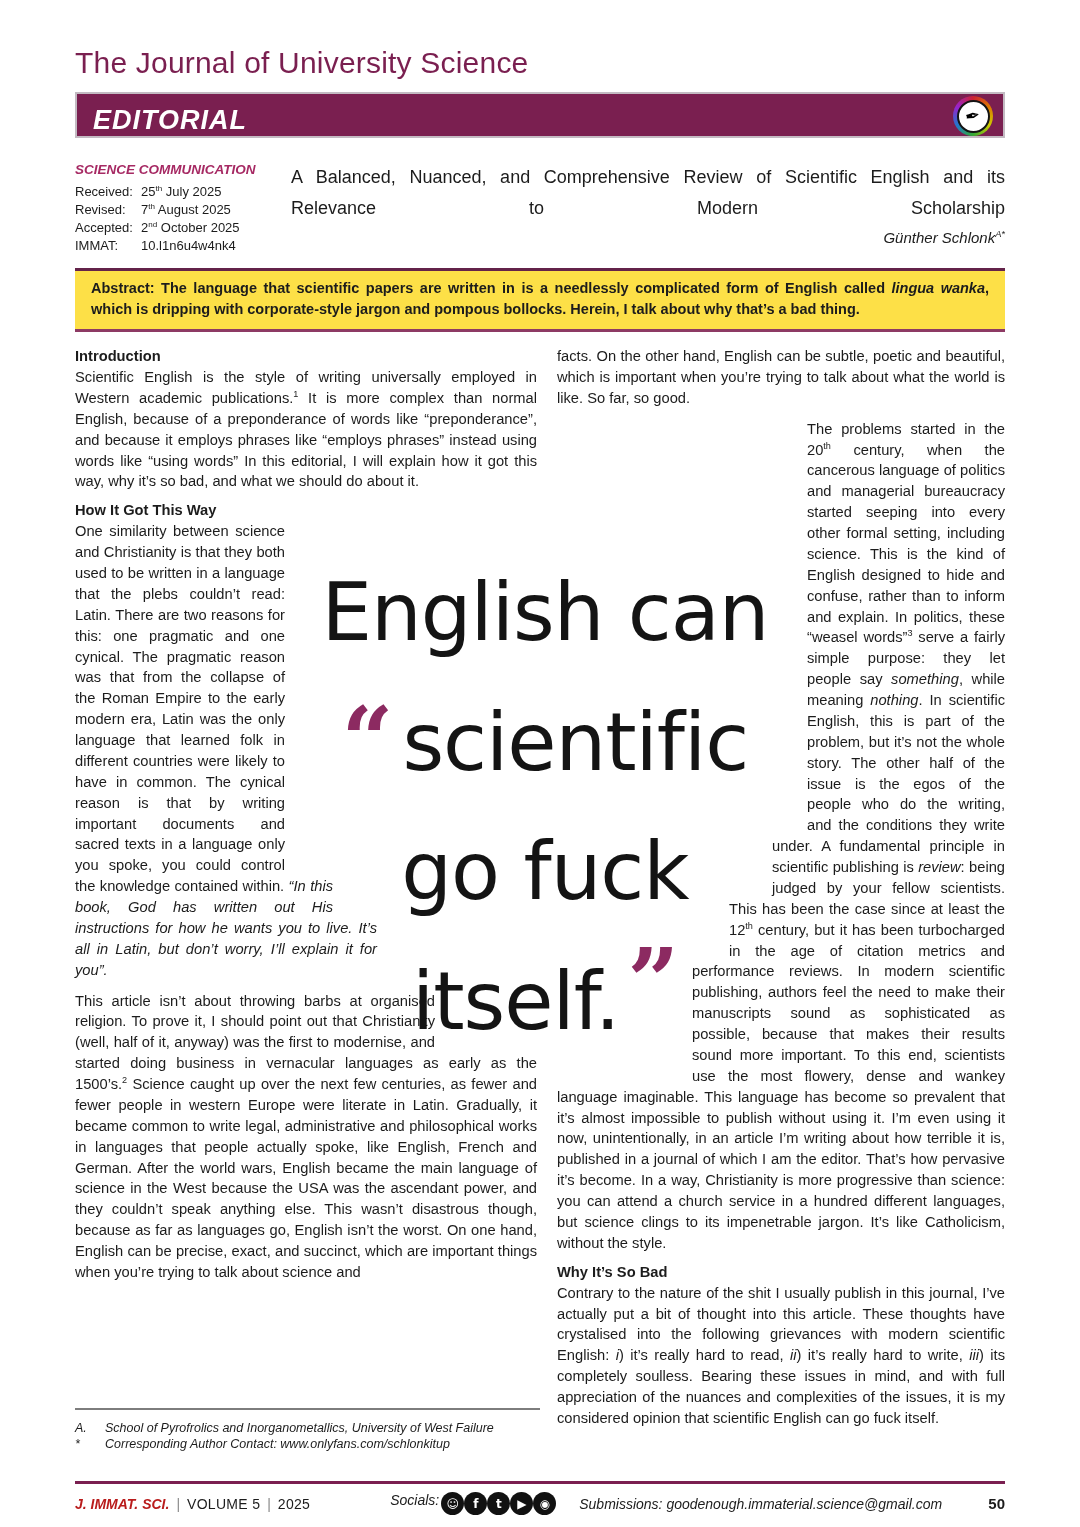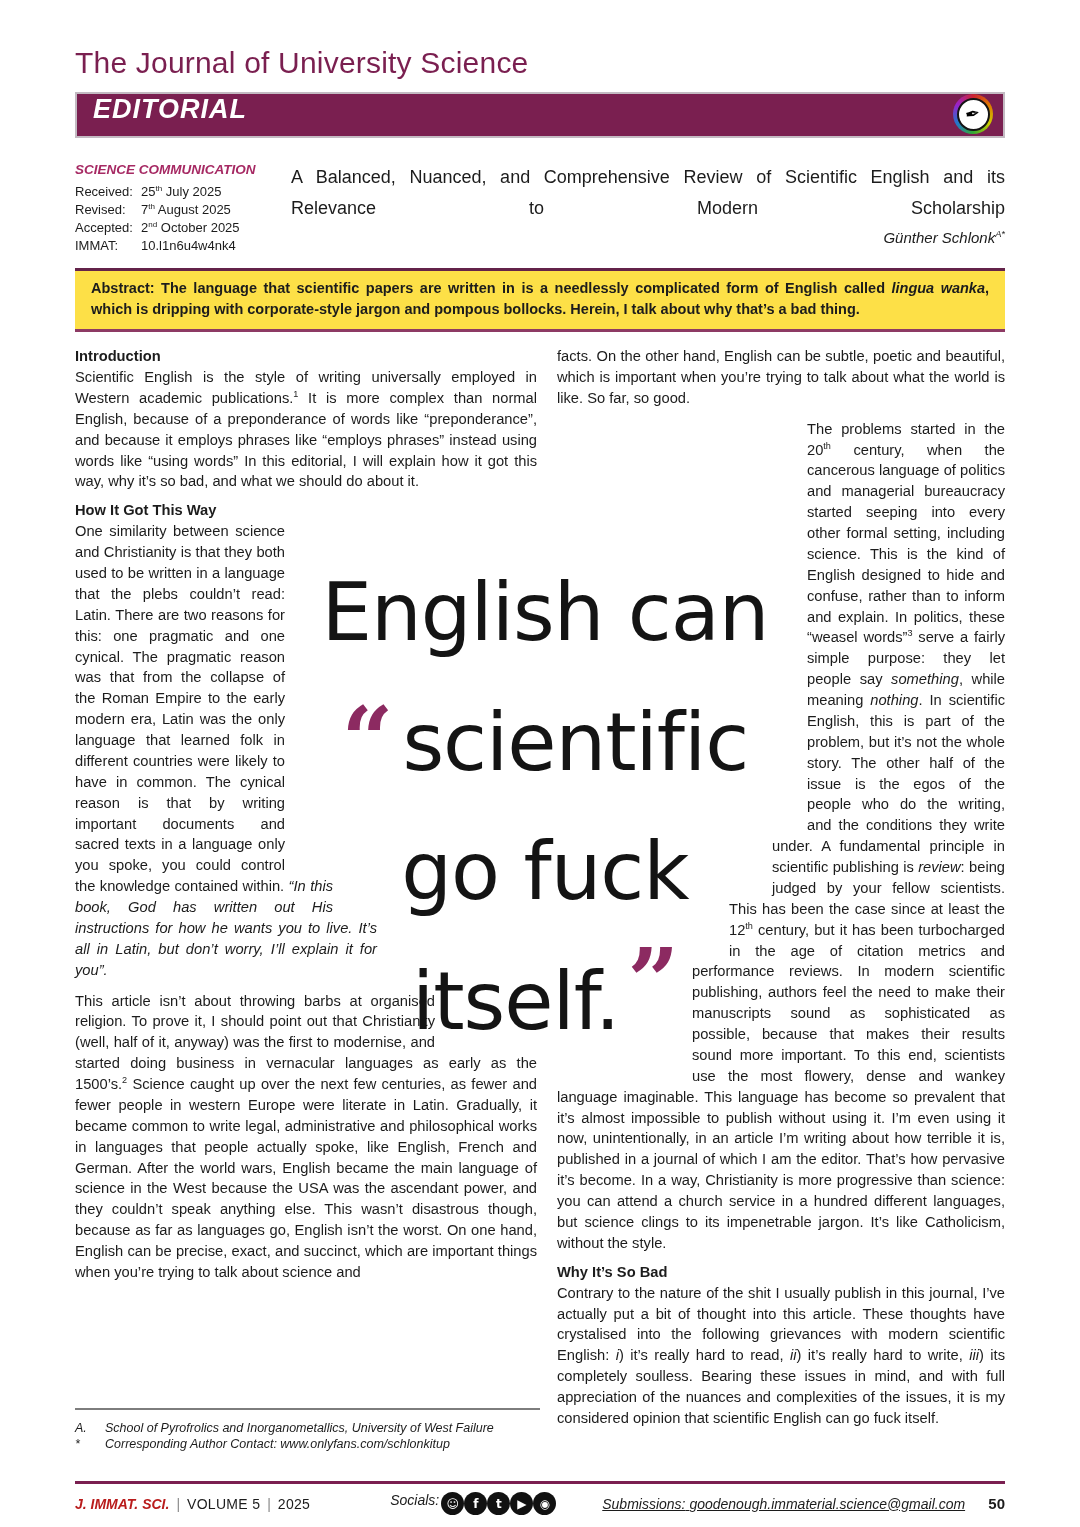--- a/index.html
+++ b/index.html
@@ -3,21 +3,21 @@
 <meta charset="utf-8">
 <style>
   html,body{margin:0;padding:0;background:#ffffff;}
   .page{position:relative;width:1080px;height:1527px;background:#fff;overflow:hidden;
         font-family:"Liberation Sans","DejaVu Sans",sans-serif;color:#1c1c1c;}
   .content{position:absolute;left:75px;width:930px;top:0;}
 
   
   .journal-title{margin-top:46px;font-size:30px;font-weight:400;color:#7a1f50;letter-spacing:0.2px;}
   .banner{margin-top:12px;height:46px;background:#7a1f50;border:2px solid #c3bac2;
-          display:flex;align-items:flex-start;padding:0 10px 0 16px;box-sizing:border-box;}
+          display:flex;align-items:flex-end;padding:0 10px 0 16px;box-sizing:border-box;}
   .banner-label{color:#ffffff;font-style:italic;font-weight:700;font-size:27px;letter-spacing:1px;}
   .logo-badge{margin-left:auto;width:40px;height:40px;border-radius:50%;
       background:conic-gradient(#c23,#d70,#cc0,#3a3,#27c,#92c,#c23);
       display:flex;align-items:center;justify-content:center;}
   .logo-inner{width:33px;height:33px;border-radius:50%;background:#fff;border:2px solid #141414;
       box-sizing:border-box;display:flex;align-items:center;justify-content:center;}
   .logo-pen{font-family:"DejaVu Sans",sans-serif;font-size:18px;color:#000;transform:rotate(-12deg);line-height:1;}
 
   
   .meta-row{display:flex;margin-top:24px;}
@@ -72,21 +72,21 @@
   .footer-rule{position:absolute;left:75px;width:930px;top:1481px;border-top:3px solid #7a1f50;}
   .footer{position:absolute;left:75px;width:930px;top:1492px;display:flex;align-items:center;font-size:14px;}
   .f-abbr{color:#b91c1c;font-weight:700;font-style:italic;}
   .f-sep{color:#888;margin:0 7px;font-weight:400;}
   .f-vol{letter-spacing:0.3px;}
   .f-socials{display:flex;align-items:flex-start;margin-left:80px;}
   .f-socials-label{font-style:italic;margin-right:2px;}
   .s-icon{width:23px;height:23px;border-radius:50%;background:#111;color:#fff;display:flex;
       align-items:center;justify-content:center;font-size:12px;font-weight:700;line-height:1;
       font-family:"DejaVu Sans",sans-serif;}
-  .f-submissions{font-style:italic;margin-left:46px;text-decoration:underline;}
+  .f-submissions{font-style:italic;margin-left:23px;}
   .f-page{margin-left:auto;font-weight:700;font-size:15px;}
 </style>
 </head>
 <body>
 
 <div class="page">
   <div class="content">
 
     <div class="journal-title">The Journal of University Science</div>
 

